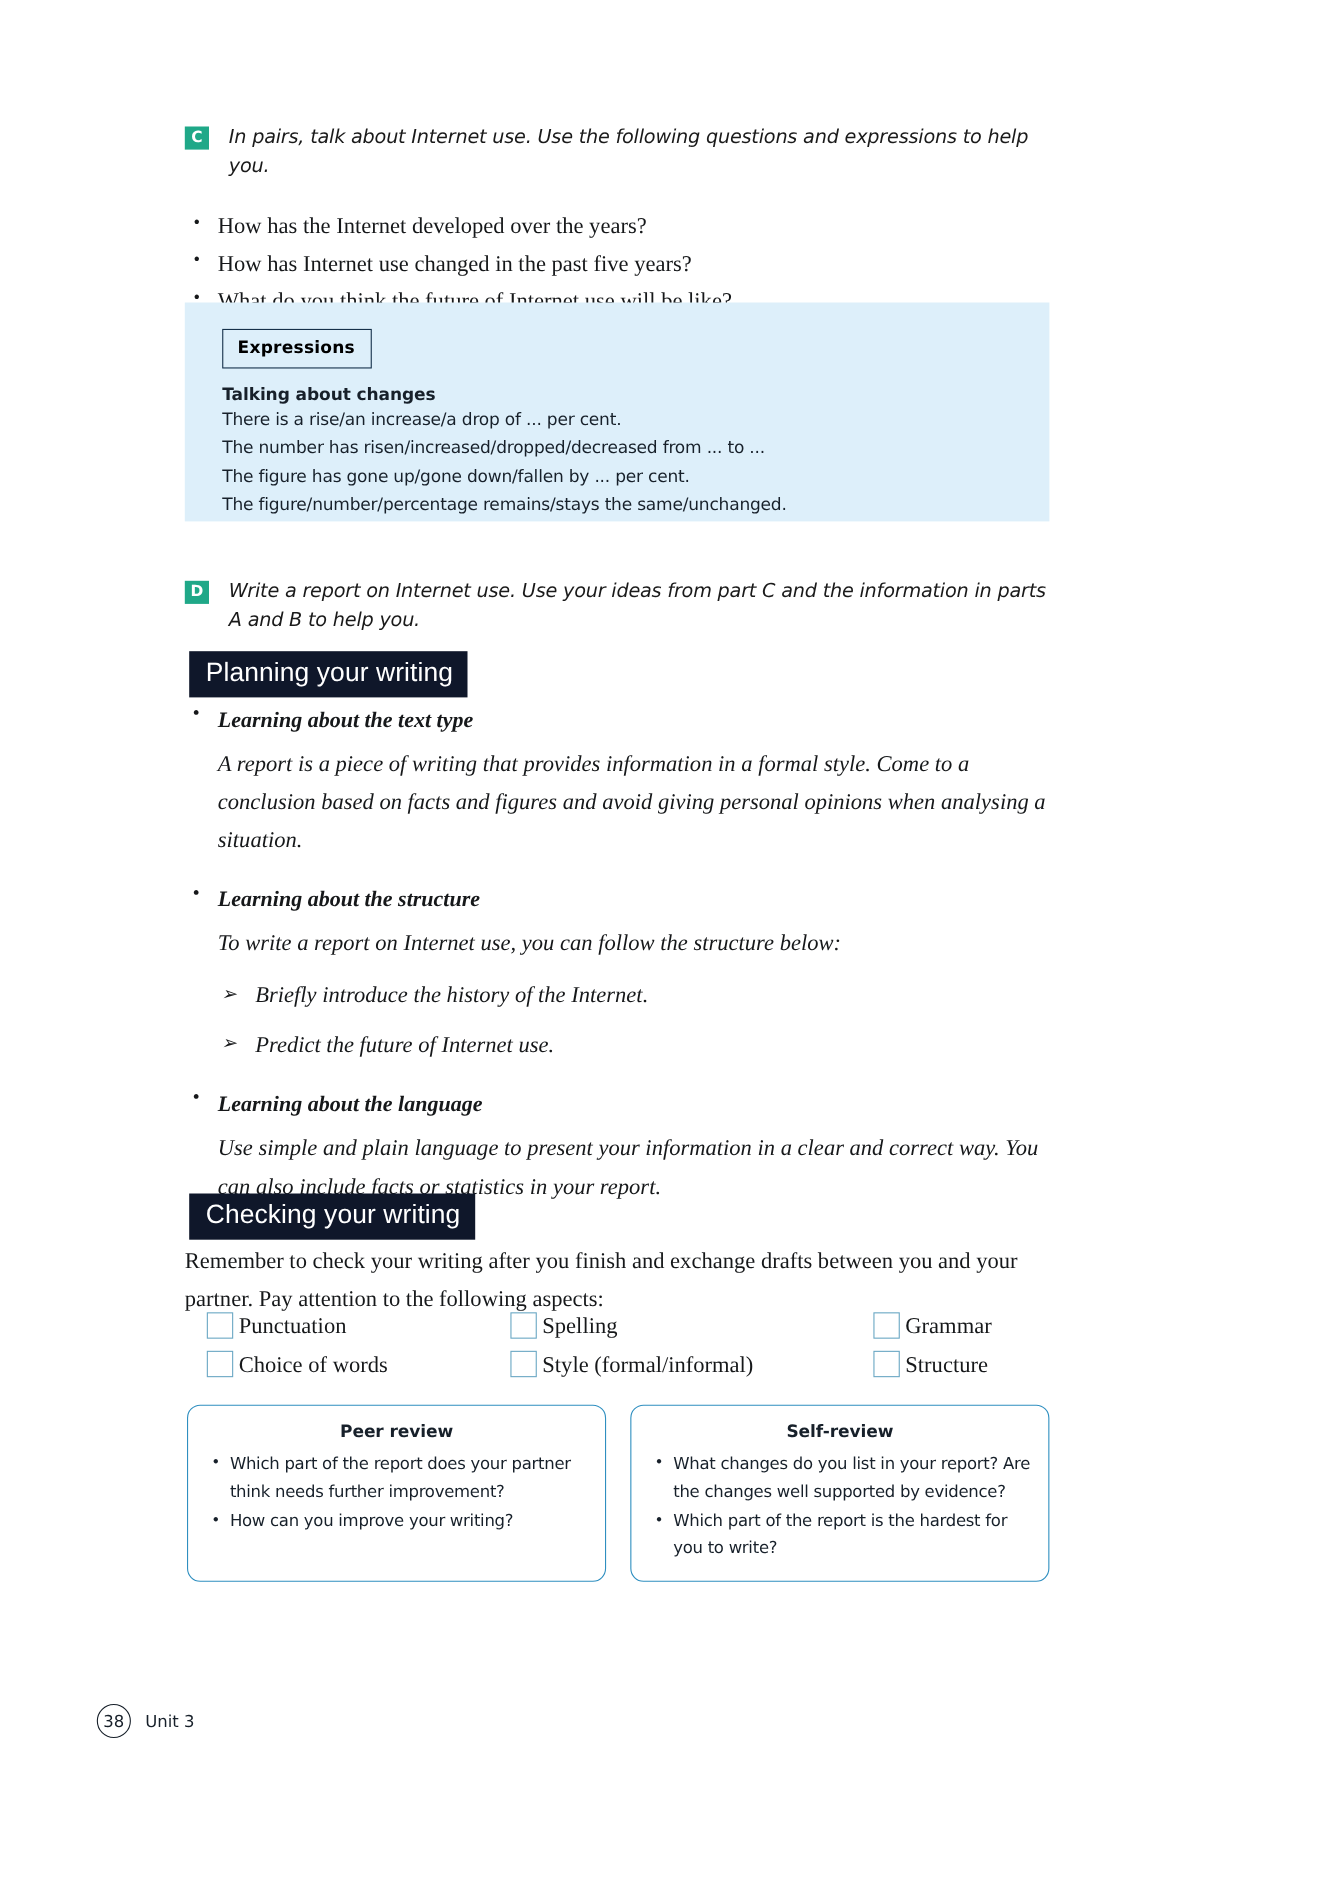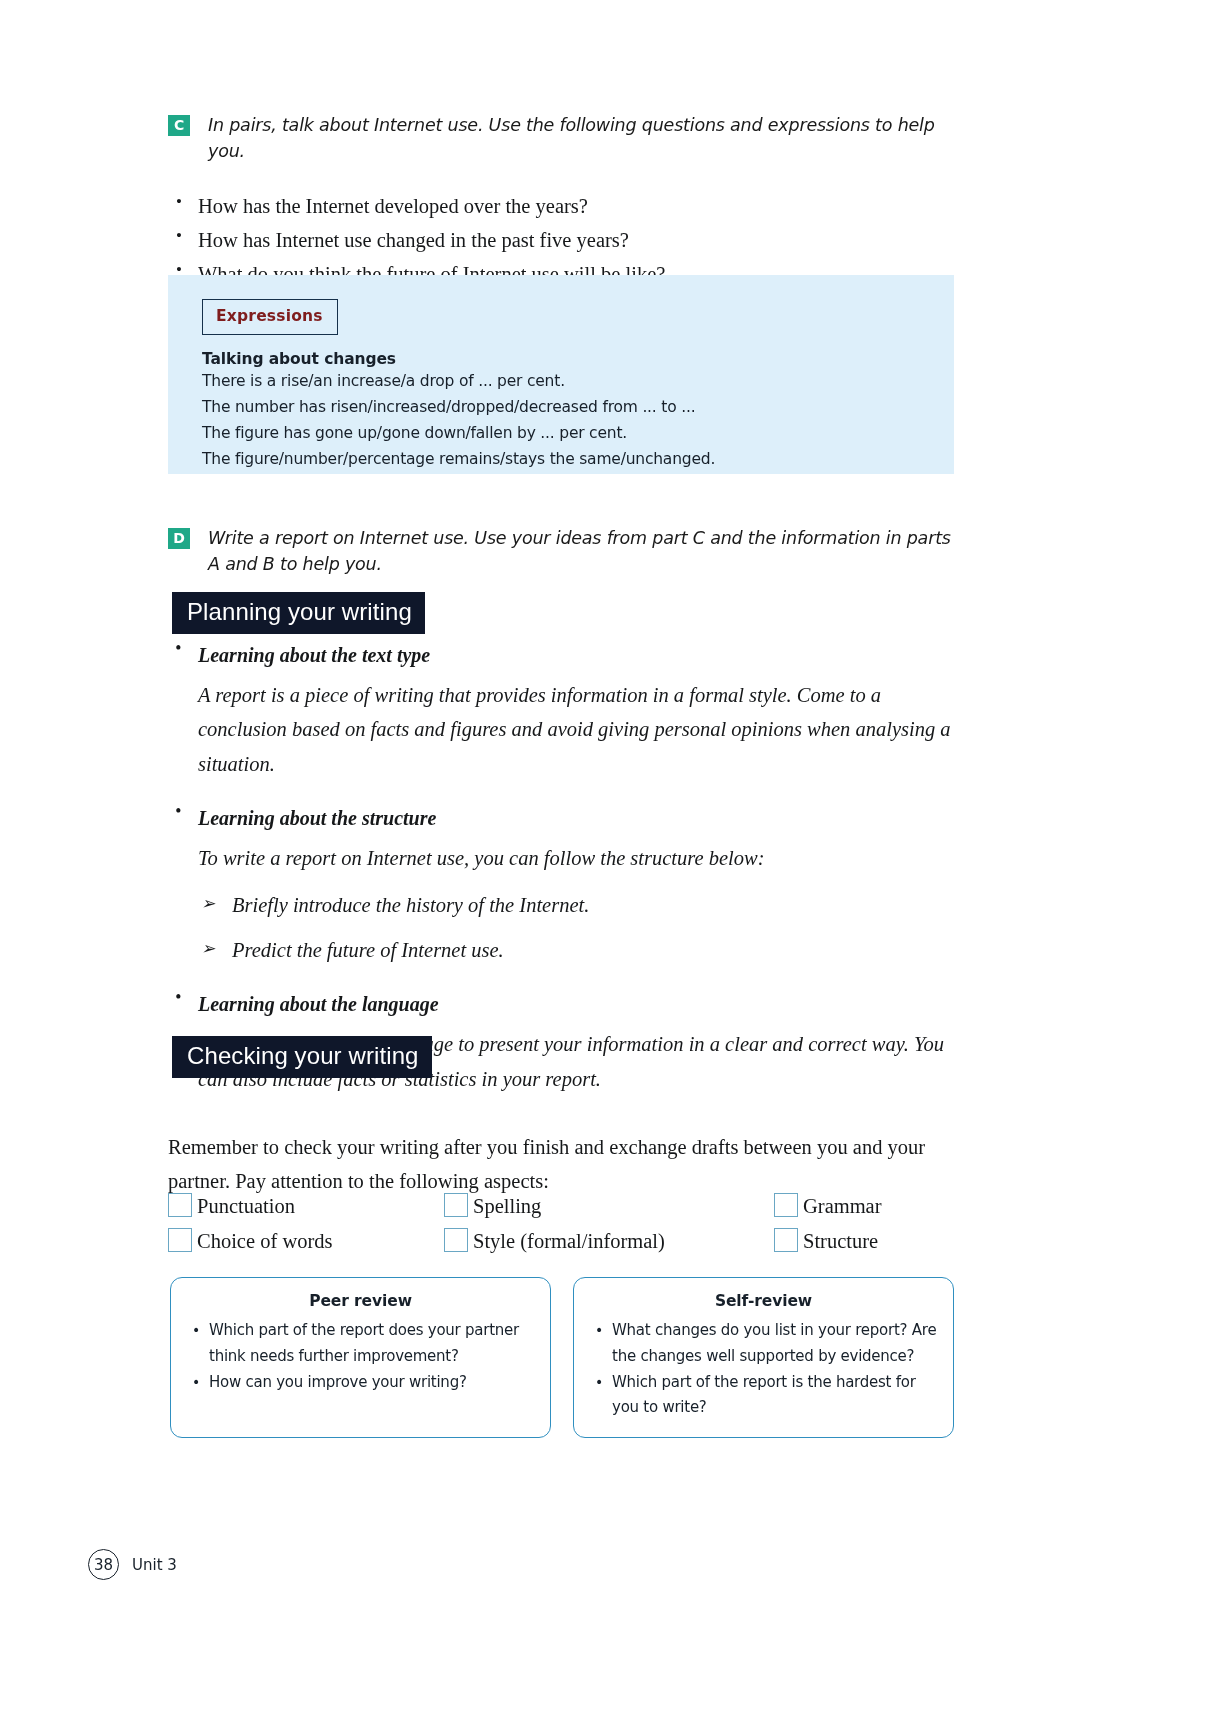--- a/index.html
+++ b/index.html
@@ -89,21 +89,21 @@
     top: 275px;
     width: 786px;
     height: 199px;
     background: #ddeffa;
     padding: 24px 0 0 34px;
   }
   .expr-tag {
     display: inline-block;
     border: 1.6px solid #15304a;
     background: #ddeffa;
-    color: #7f1d1d;
+    color: #000000;
     font-family: "DejaVu Sans", sans-serif;
     font-weight: bold;
     font-size: 15.5px;
     line-height: 1;
     padding: 9px 14px 9px 13px;
     letter-spacing: 0.2px;
   }
   .expr-title {
     font-family: "DejaVu Sans", sans-serif;
     font-weight: bold;
@@ -128,21 +128,21 @@
     background: #0f172a;
     color: #ffffff;
     font-family: "Liberation Sans", sans-serif;
     font-size: 24px;
     line-height: 1;
     padding: 8px 13px 10px 15px;
     letter-spacing: 0.1px;
     font-weight: normal;
   }
   .band-wrap-plan { position: absolute; left: 172px; top: 592px; }
-  .band-wrap-check { position: absolute; left: 172px; top: 1036px; }
+  .band-wrap-check { position: absolute; left: 172px; top: 1085px; }
 
   ul.learn-list { list-style: none; margin: 0; padding: 0; }
   .learn-item { position: relative; padding-left: 30px; margin-bottom: 0; }
   .learn-item::before {
     content: "\2022";
     position: absolute;
     left: 7px;
     top: -2px;
     font-size: 18px;
     color: #16181a;
@@ -183,21 +183,21 @@
   .para {
     font-family: "Liberation Serif", serif;
     font-size: 20.5px;
     line-height: 1.68;
     color: #16181a;
   }
 
   
   .check-grid {
     position: absolute;
-    left: 168px;
+    left: 188px;
     top: 1196px;
     width: 790px;
     display: grid;
     grid-template-columns: 276px 330px auto;
     row-gap: 14px;
   }
   .check-cell {
     display: flex;
     align-items: flex-start;
     font-family: "Liberation Serif", serif;

